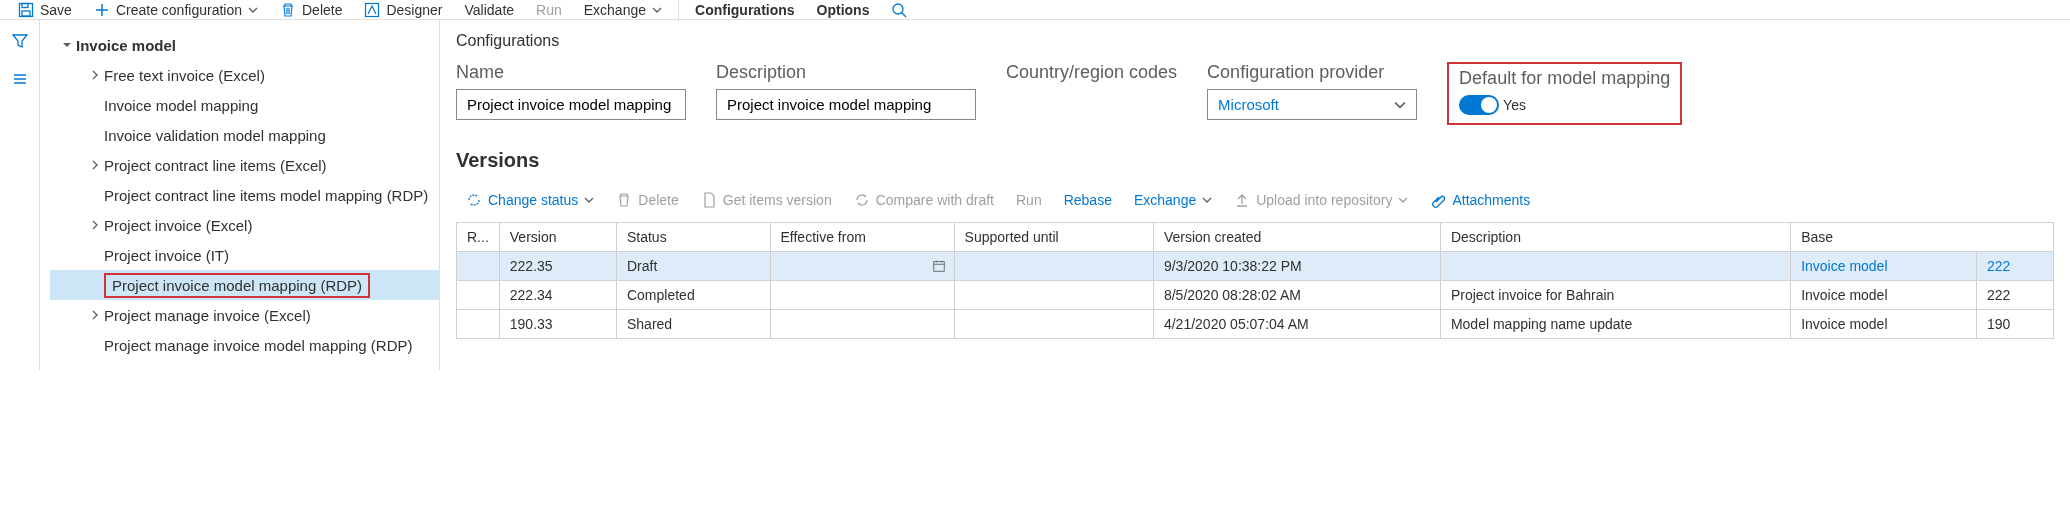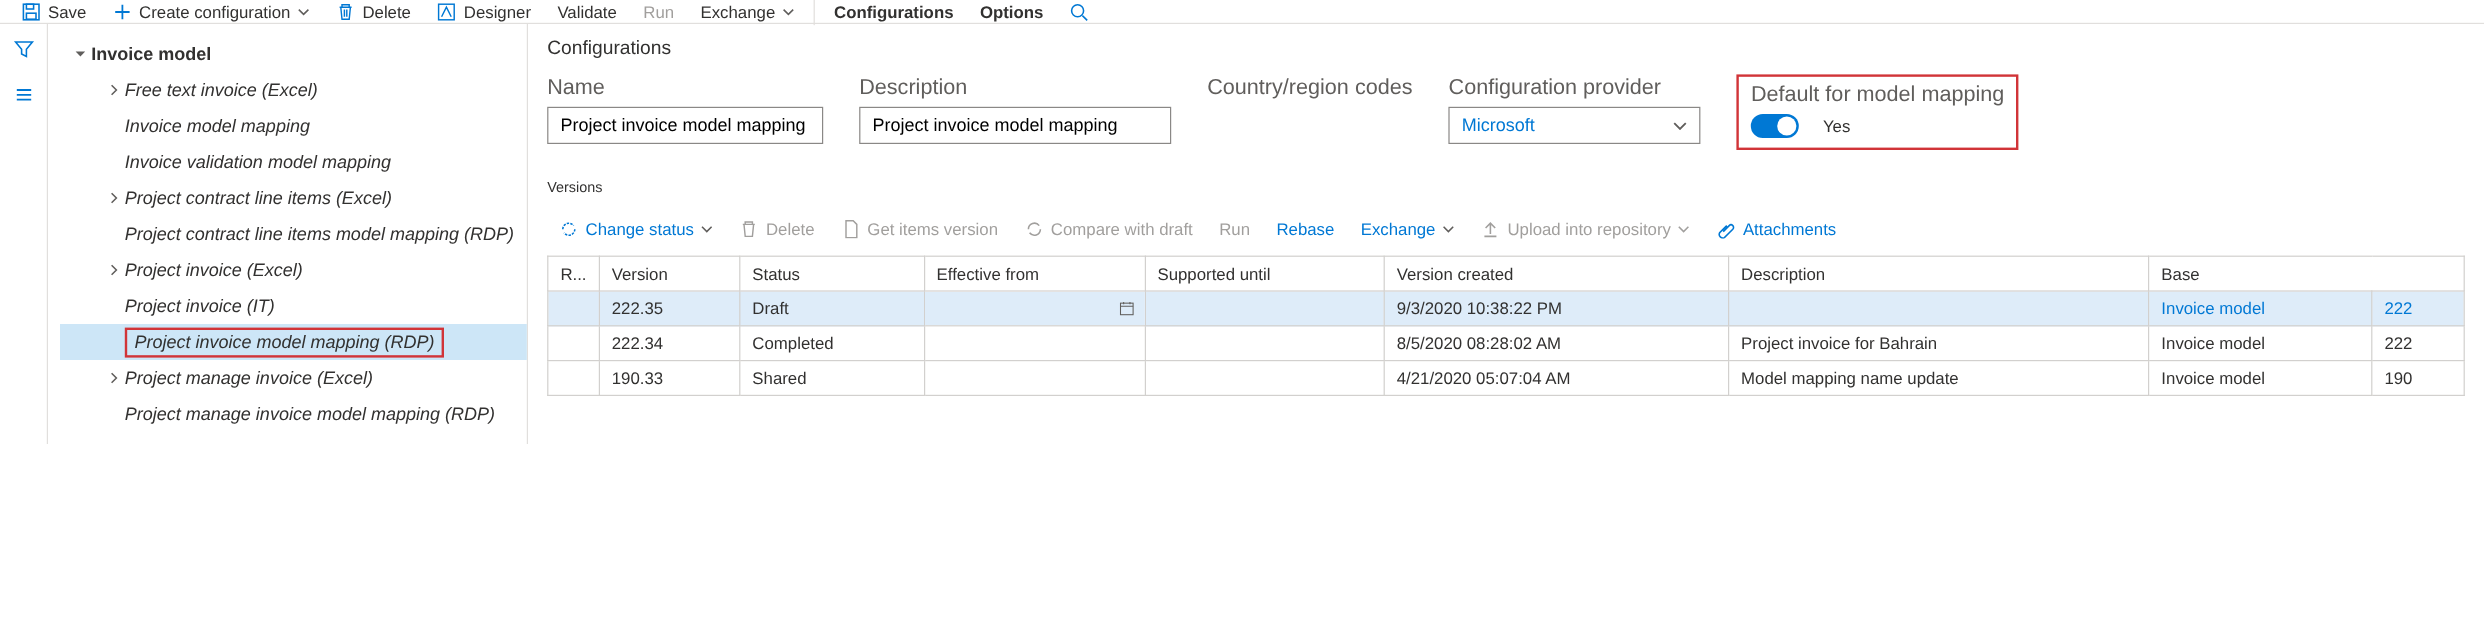--- a/index.html
+++ b/index.html
@@ -26,42 +26,42 @@
 .filter-input { width: 100%; border: 1px solid #8a8886; padding: 6px 8px 6px 30px; font-size: 14px; }
 .filter-input::placeholder { color: #a19f9d; }
 .filter-mag { position: absolute; left: 8px; top: 50%; transform: translateY(-50%); color: #a19f9d; }
 
 
 .tree { font-size: 15px; }
 .tree-row { display: flex; align-items: center; height: 30px; cursor: pointer; }
 .tree-row.selected { background: #cde6f7; }
 .tree-row .tree-label-wrap { display: inline-block; }
 .ind0 { padding-left: 8px; font-weight: 600; }
-.ind1 { padding-left: 36px; font-style: italic; }
+.ind1 { padding-left: 36px; }
 .caret-col { width: 18px; display: inline-flex; justify-content: center; color: #605e5c; }
 
 
 .section-title { font-size: 16px; margin-bottom: 12px; }
 .fields-row { display: flex; gap: 30px; margin-bottom: 24px; align-items: flex-start; }
 .field { display: flex; flex-direction: column; }
 .field label { font-size: 18px; color: #605e5c; margin-bottom: 6px; }
 .text-input { border: 1px solid #8a8886; padding: 6px 10px; font-size: 15px; background: #fff; min-width: 230px; }
 .dropdown { border: 1px solid #8a8886; padding: 6px 10px; font-size: 15px; background: #fff; min-width: 210px; color: #0078d4; display: flex; justify-content: space-between; align-items: center; cursor: pointer; }
 .dropdown .chv { color: #605e5c; }
 
 
-.toggle-wrap { display: flex; align-items: center; gap: 20px; }
+.toggle-wrap { display: flex; align-items: center; gap: 4px; }
 .toggle { width: 40px; height: 20px; background: #0078d4; border-radius: 10px; position: relative; cursor: pointer; }
 .toggle .knob { position: absolute; right: 2px; top: 2px; width: 16px; height: 16px; background: #fff; border-radius: 50%; }
 
 
 .hl-box { border: 2px solid #d13438; padding: 4px 10px 8px 10px; }
 
 
-.versions-title { font-size: 12px; font-weight: 400; margin-bottom: 10px; }
+.versions-title { font-size: 20px; font-weight: 700; margin-bottom: 10px; }
 .ver-toolbar { display: flex; align-items: center; height: 36px; gap: 2px; }
 .ver-toolbar .tb-item.link { color: #0078d4; }
 
 
 .ver-table { border-collapse: collapse; width: 99%; margin-top: 4px; }
 .ver-table th, .ver-table td { border: 1px solid #d2d0ce; padding: 6px 10px; text-align: left; font-size: 14px; font-weight: 400; }
 .ver-table th { background: #fff; color: #323130; }
 .ver-table tr.selected td { background: #deecf9; }
 .ver-table tr.selected td.link { color: #0078d4; }
 .col-r { width: 34px; }

